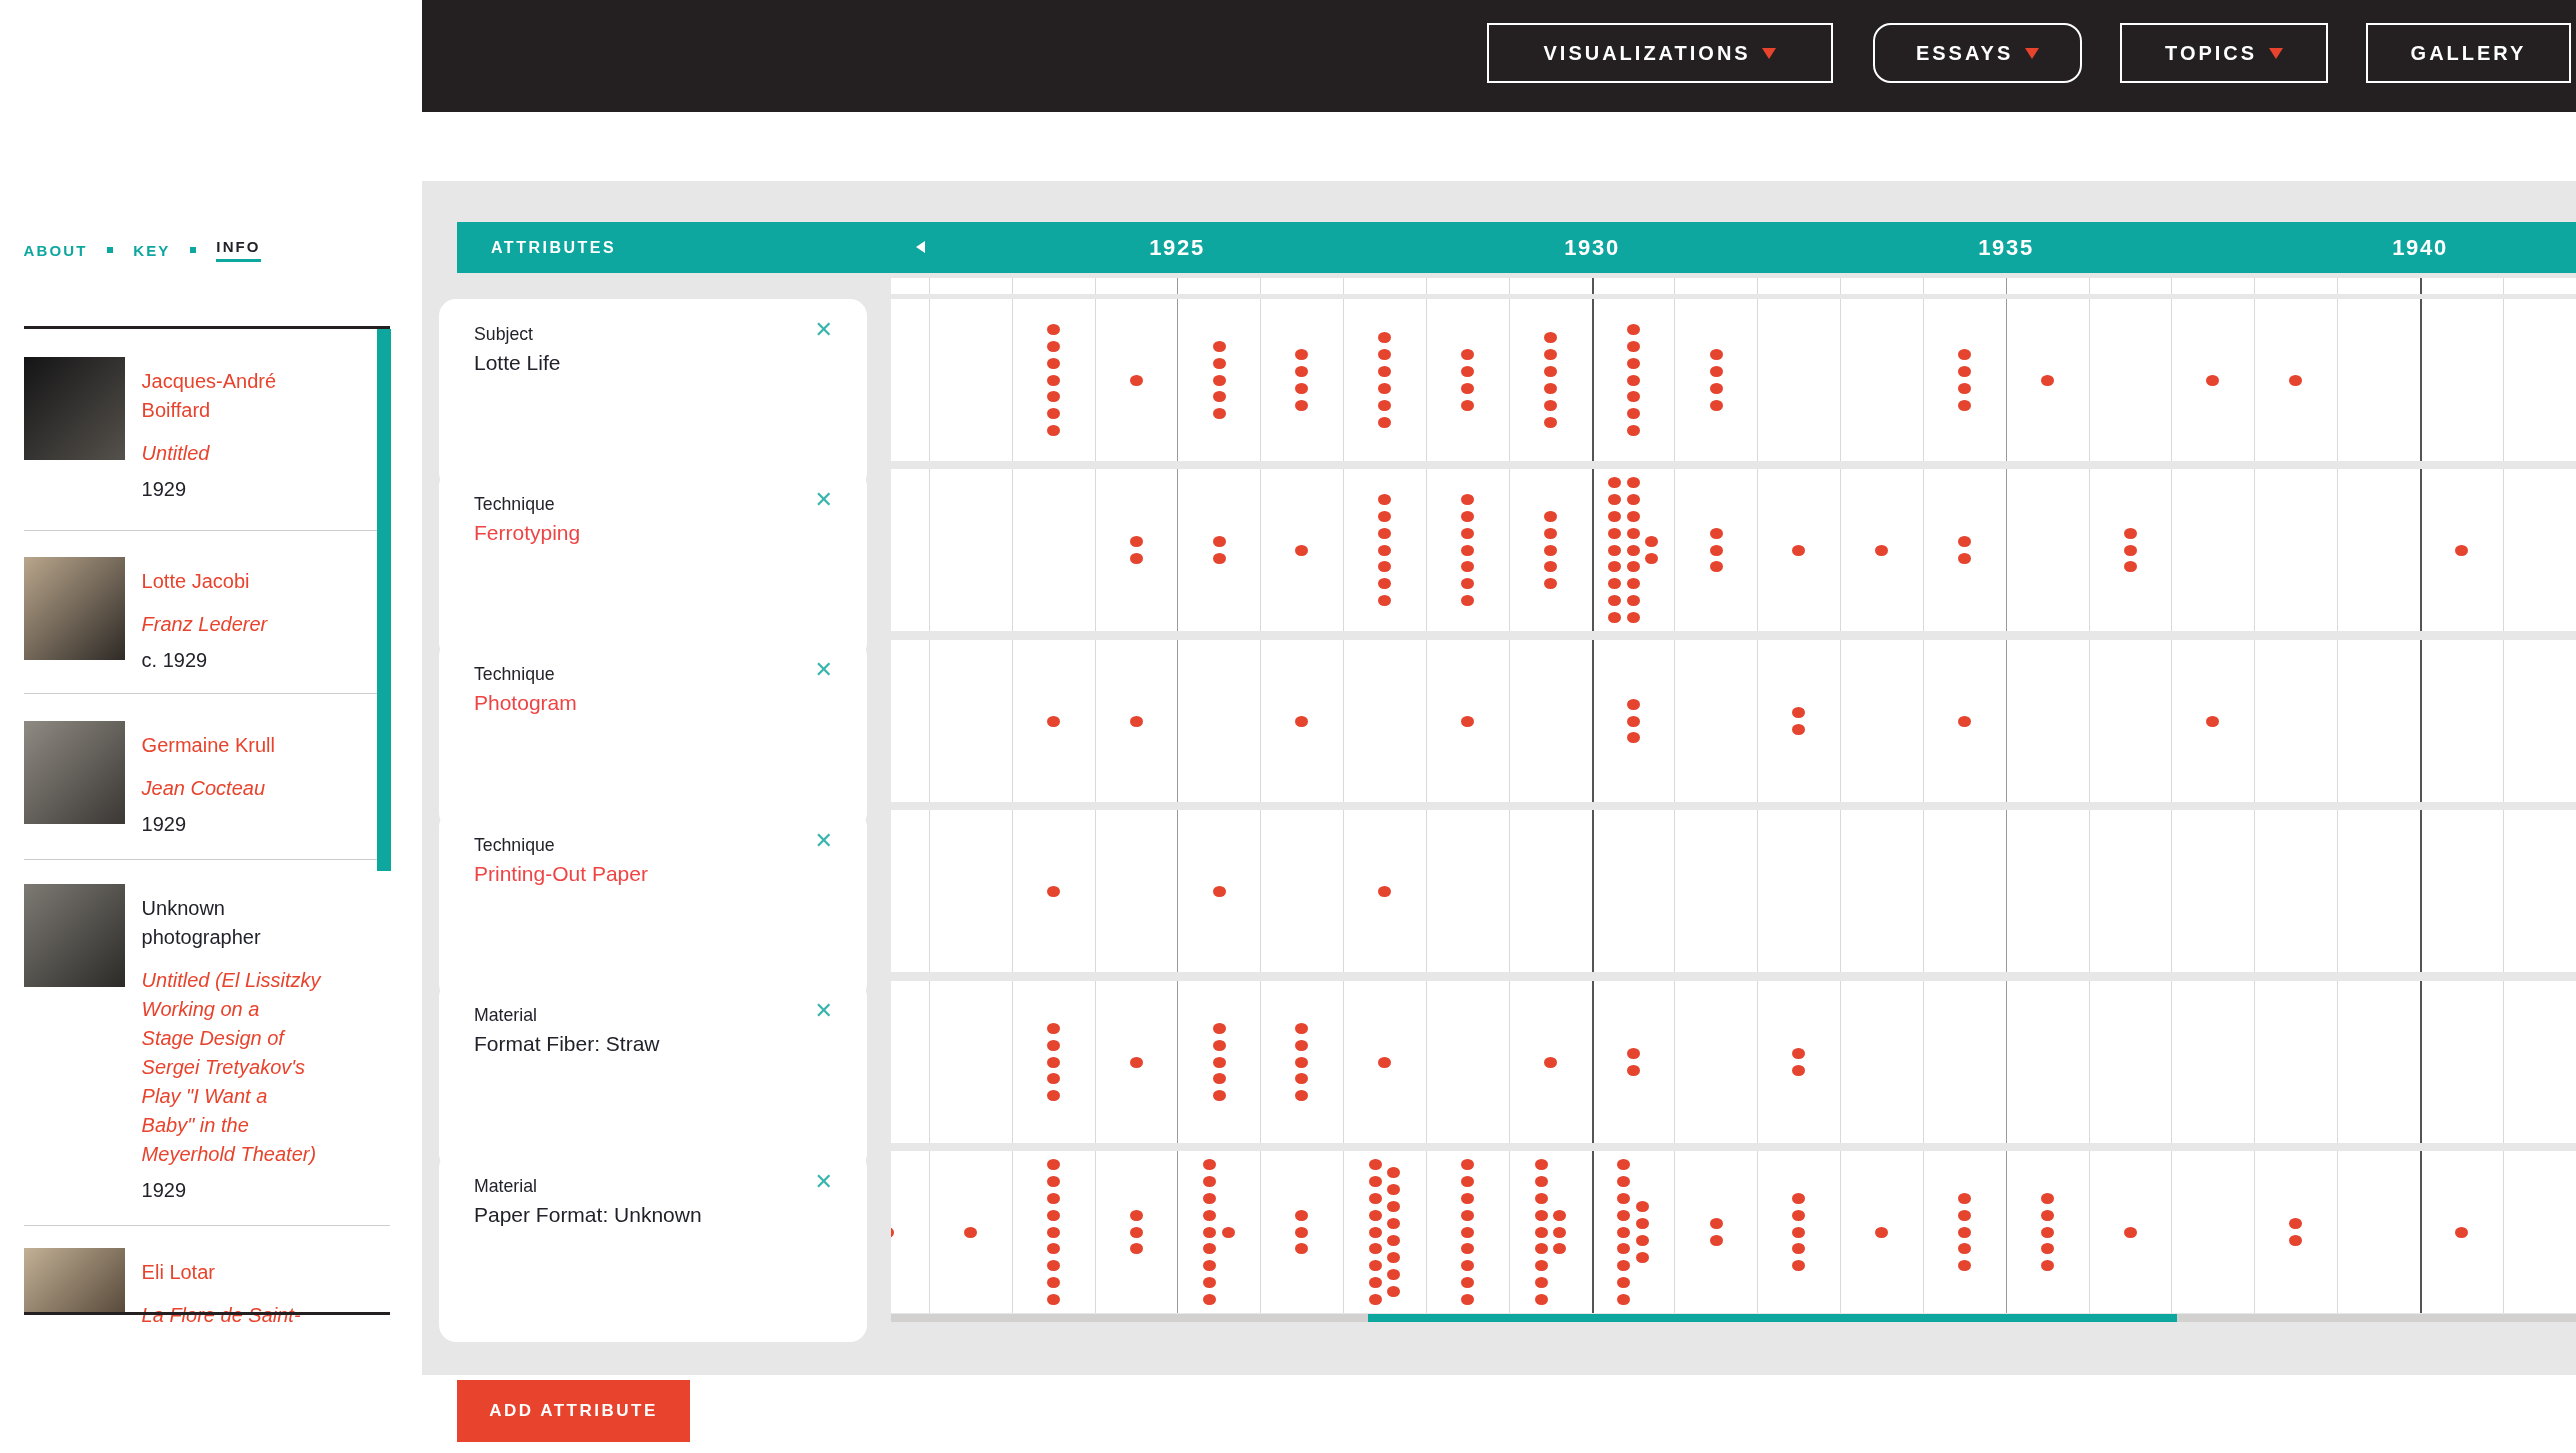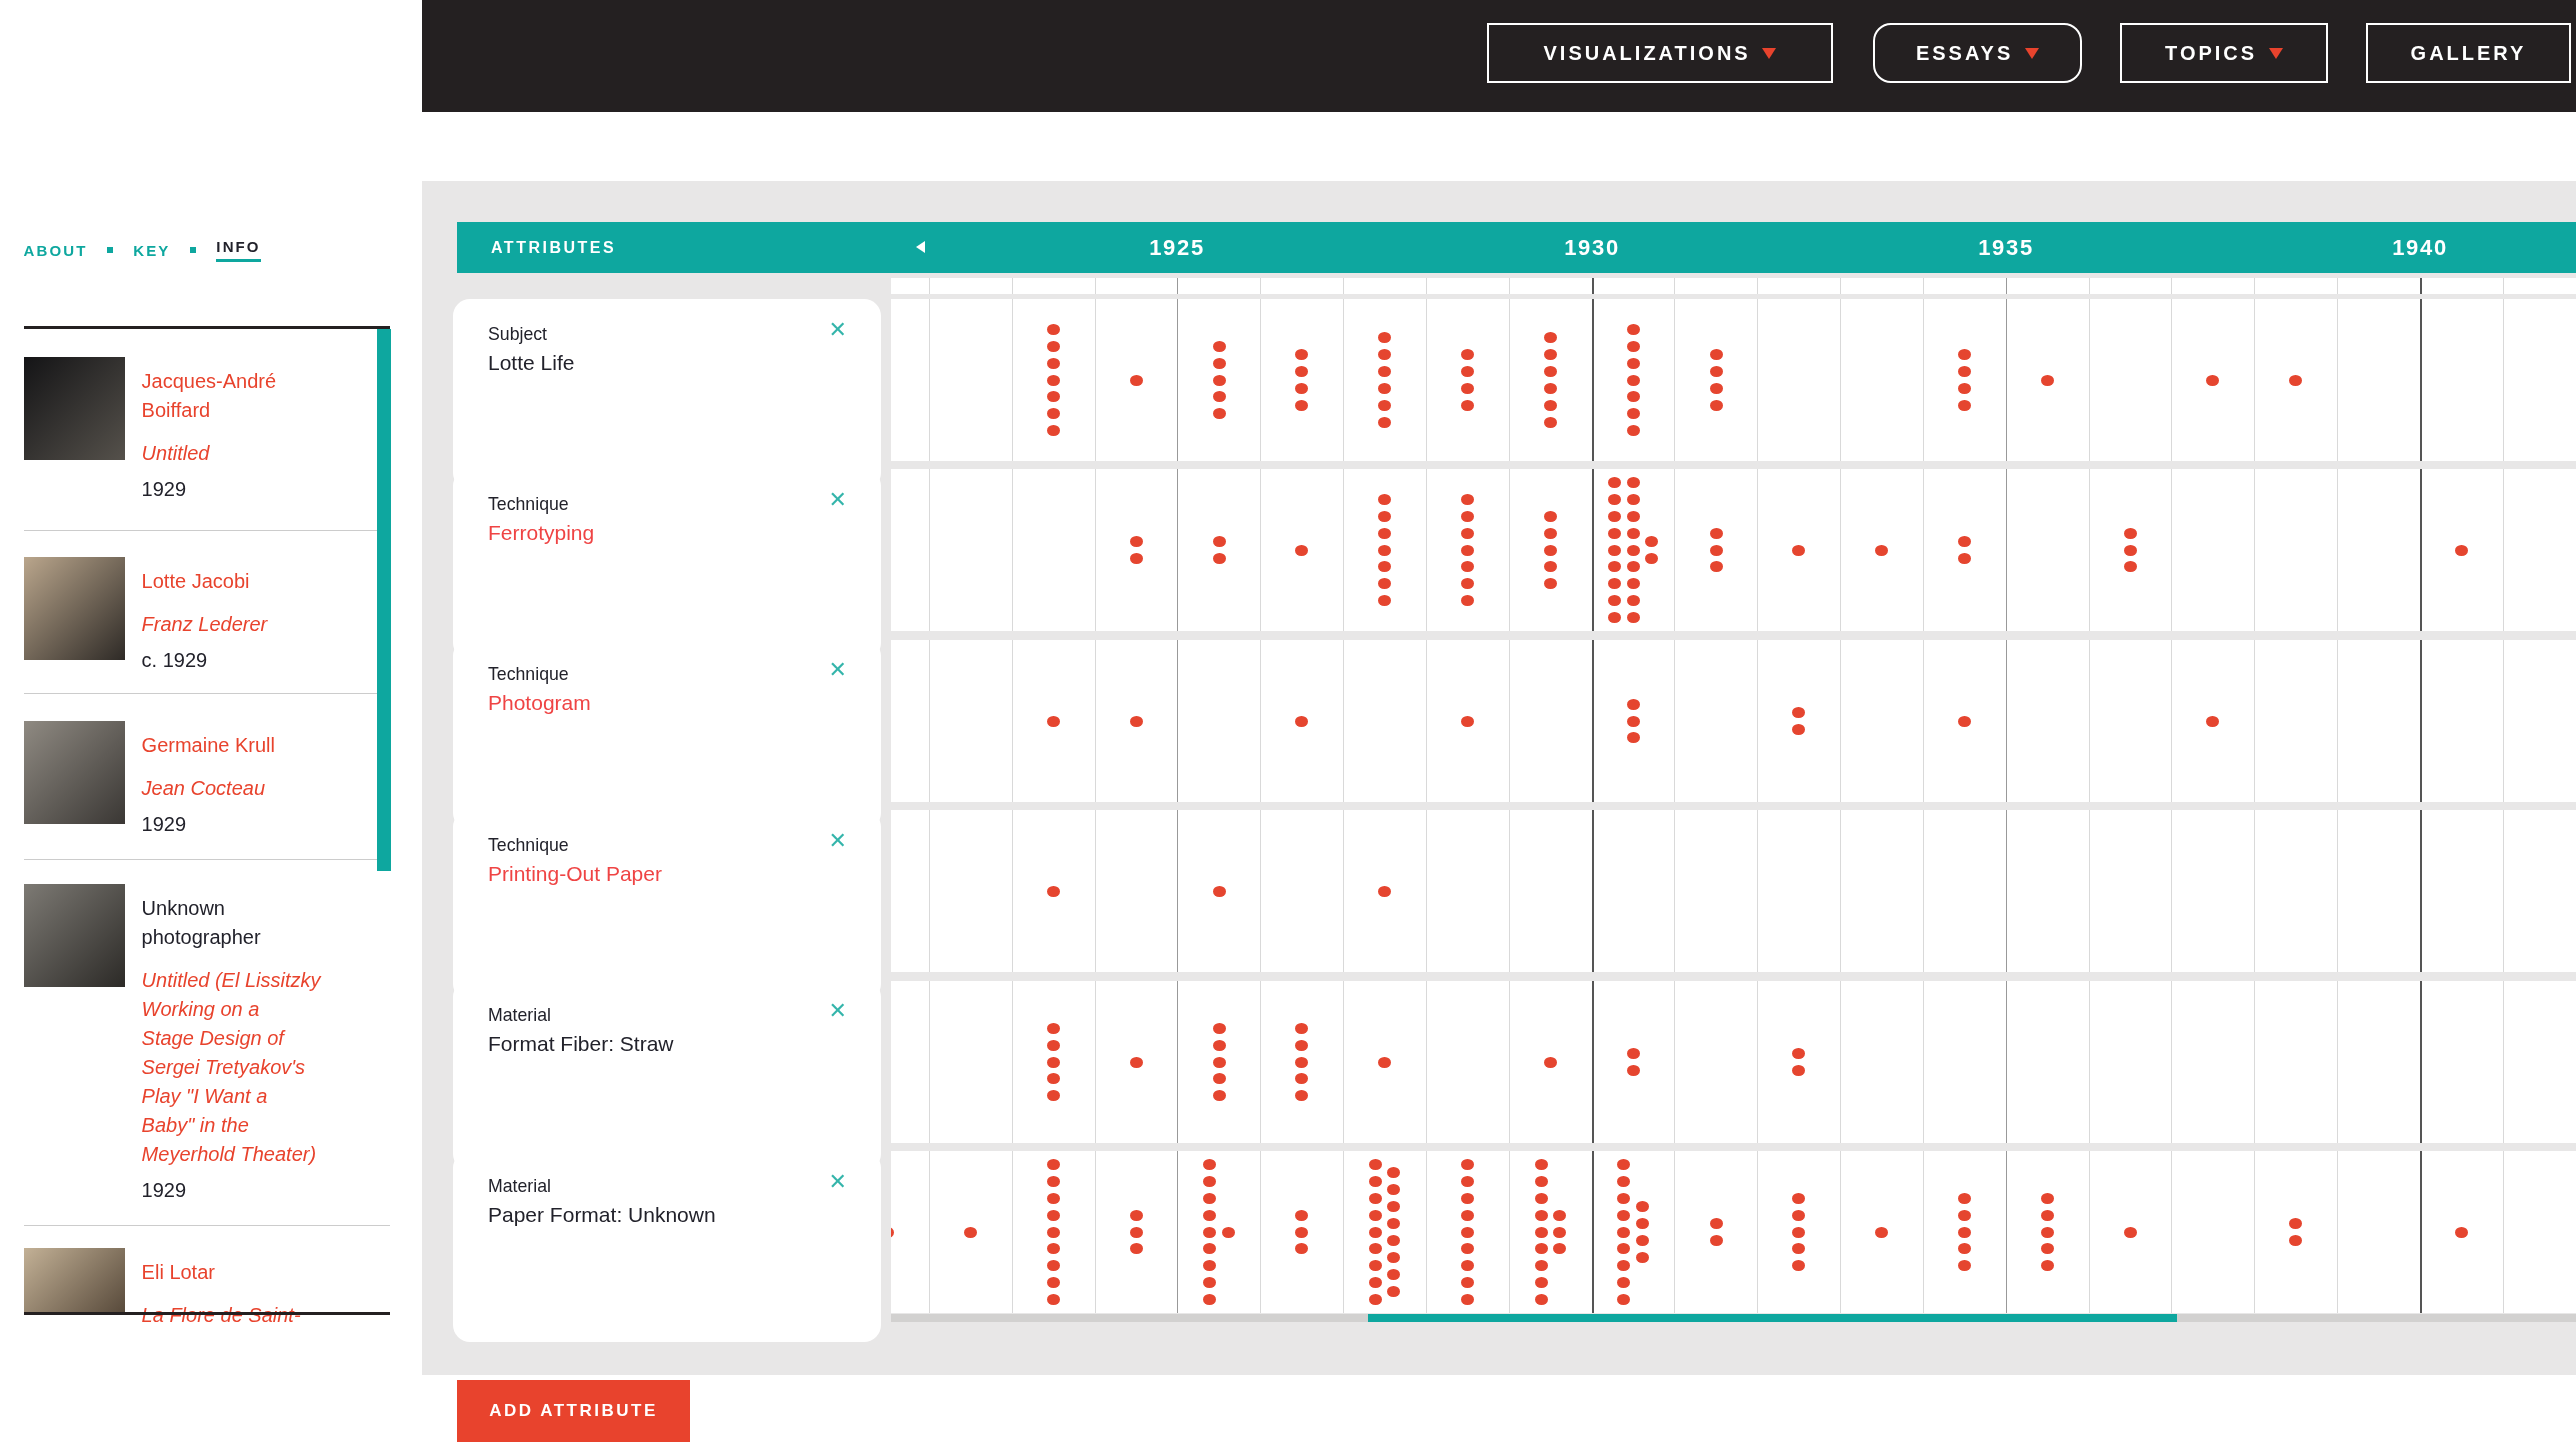--- a/index.html
+++ b/index.html
@@ -42,21 +42,21 @@
   .gline{position:absolute;top:0;bottom:0;width:0.8px;background:#d9d9d9;}
   .gline.mid{background:#999;}
   .gline.dark{background:#555;width:1.7px;}
   .dotcol{position:absolute;top:0;height:100%;width:12.7px;display:flex;flex-direction:column;
           justify-content:center;align-items:center;gap:5.9px;}
   .dot{width:12.7px;height:11px;border-radius:50%;background:#e5452f;flex:0 0 auto;}
   #hscroll-track{left:891px;top:1314px;width:1685px;height:8.4px;background:#d2d1d0;}
   #hscroll-thumb{position:absolute;left:477px;top:0;width:809px;height:8.4px;background:#0ea79f;cursor:pointer;}
 
   
-  .card{position:absolute;left:453px;width:428px;height:191px;background:#fff;border-radius:17px;}
+  .card{position:absolute;left:439px;width:428px;height:191px;background:#fff;border-radius:17px;}
   .card .cat{position:absolute;left:35px;top:25px;font-size:17.7px;color:#22222b;}
   .card .val{position:absolute;left:35px;top:52px;font-size:21px;color:#22222b;}
   .card .val.red{color:#ef4444;cursor:pointer;}
   .card .x{position:absolute;right:34px;top:20px;font-size:22px;color:#35b5ab;cursor:pointer;line-height:1;}
 
   #addattr{left:457px;top:1380px;width:233px;height:62px;background:#e8432d;color:#fff;border:none;
            font-size:17px;font-weight:bold;letter-spacing:2.5px;display:flex;align-items:center;justify-content:center;cursor:pointer;}
 
   
   #sidebar{left:0;top:0;width:422px;height:1453px;background:#fff;}

